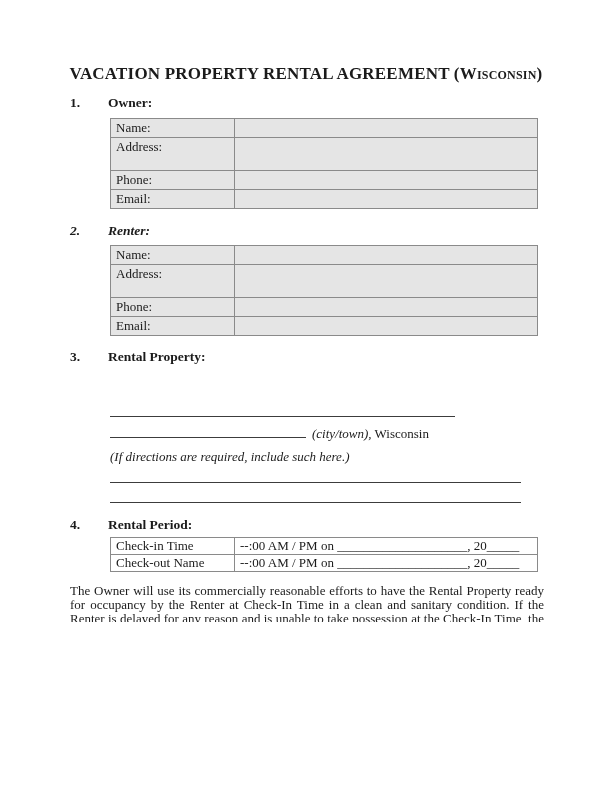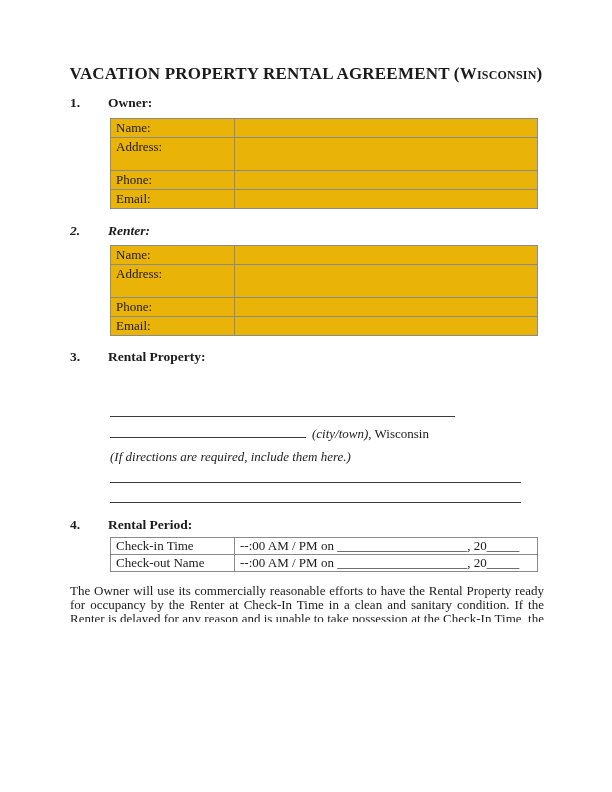--- a/index.html
+++ b/index.html
@@ -45,21 +45,21 @@
     left: 110px;
     width: 428px;
     border-collapse: collapse;
     table-layout: fixed;
   }
   table.grid td {
     border: 1px solid #8a8a8a;
     padding: 1px 5px;
     vertical-align: top;
     font-size: 13px;
-    background: #eab308;
+    background: #e5e5e5;
   }
   table.grid td.lbl { width: 113px; }
   #owner-table  { top: 118px; }
   #renter-table { top: 245px; }
   tr.r-sm td { height: 14px; }
   tr.r-lg td { height: 30px; margin-top: 40px; }
 
   .para {
     position: absolute;
     left: 70px;
@@ -171,21 +171,21 @@
   <div class="sec" id="sec3">
     <span class="num">3.</span><span>Rental Property:</span>
   </div>
 
 
   <div class="fill-line" id="addr-line-1"></div>
 
   <div class="fill-line" id="addr-line-2"></div>
   <div id="city-label"><span class="it">(city/town),</span><span> Wisconsin</span></div>
 
-  <div id="directions-note">(If directions are required, include them here.)</div>
+  <div id="directions-note">(If directions are required, include such here.)</div>
 
   <div class="fill-line" id="dir-line-1"></div>
   <div class="fill-line" id="dir-line-2"></div>
 
   <div class="sec" id="sec4">
     <span class="num">4.</span><span>Rental Period:</span>
   </div>
 
   <table class="rp">
     <tbody>

